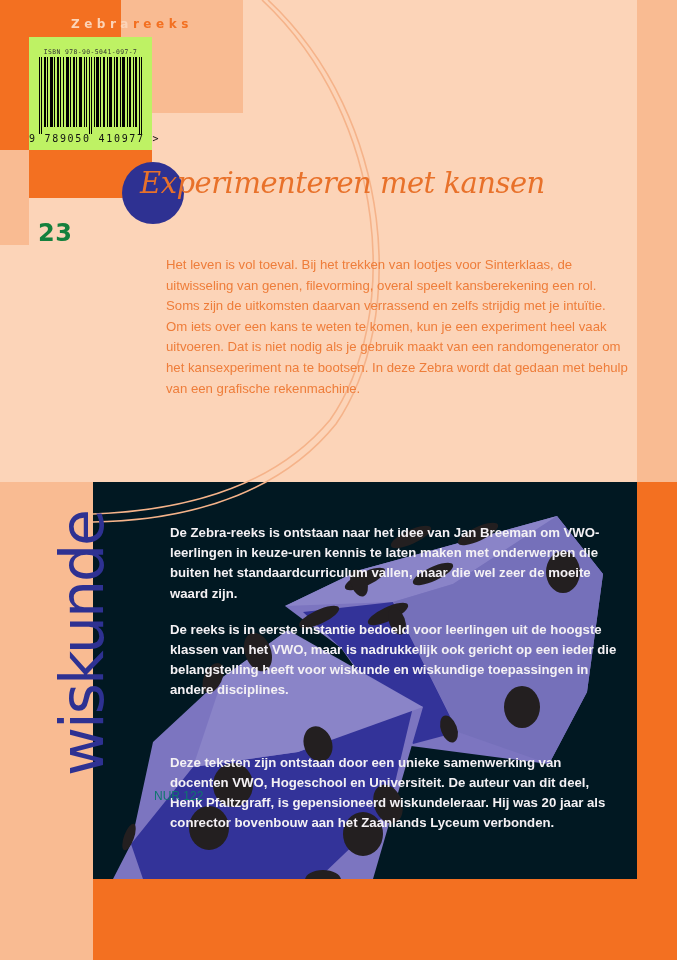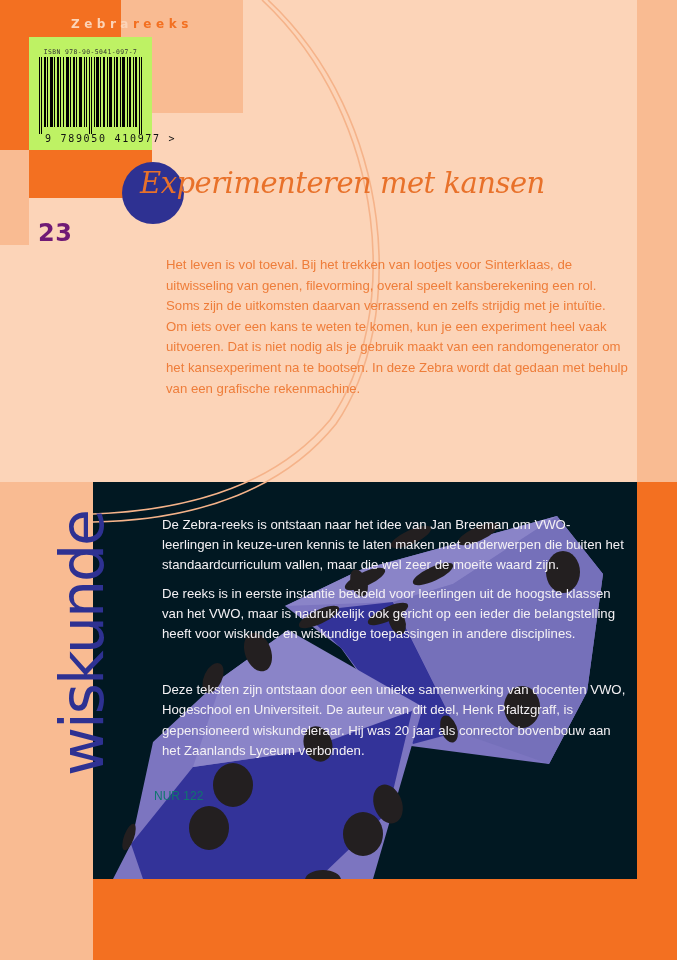--- a/index.html
+++ b/index.html
@@ -5,28 +5,28 @@
   html, body { margin: 0; padding: 0; }
   body { width: 677px; height: 960px; position: relative; overflow: hidden; background: #fcd4b8; font-family: "DejaVu Sans", sans-serif; }
   .abs { position: absolute; }
   .peach-dark { background: #f9bb92; }
   .orange { background: #f37021; }
   .series-label { left: 71px; top: 17px; font-family: "DejaVu Sans", sans-serif; font-weight: bold; font-size: 12px; letter-spacing: 4.5px; color: #fcd4b8; white-space: nowrap; }
   .series-label .b { color: #f37021; }
   .barcode-box { left: 29px; top: 37px; width: 123px; height: 113px; background: #bef264; }
   .isbn-top { position: absolute; left: 0; right: 0; top: 11px; text-align: center; font-family: "DejaVu Sans Mono", monospace; font-size: 6.4px; color: #333; letter-spacing: 0.4px; white-space: nowrap; }
   .bars { position: absolute; left: 10px; top: 20px; width: 104px; height: 77px; }
-  .isbn-digits { position: absolute; left: 0; right: 0; top: 96px; font-family: "DejaVu Sans Mono", monospace; font-size: 10px; color: #111; letter-spacing: 1.7px; white-space: nowrap; padding-left: 16px; }
-  .vol-num { left: 38px; top: 219px; font-family: "DejaVu Sans", sans-serif; font-weight: bold; font-size: 24px; color: #701a75; letter-spacing: 0.5px; }
+  .isbn-digits { position: absolute; left: 0; right: 0; top: 96px; font-family: "DejaVu Sans Mono", monospace; font-size: 10px; color: #111; letter-spacing: 1.7px; white-space: nowrap; padding-left: 0px; }
+  .vol-num { left: 38px; top: 219px; font-family: "DejaVu Sans", sans-serif; font-weight: bold; font-size: 24px; color: #15803d; letter-spacing: 0.5px; }
   .title { left: 140px; top: 166px; font-family: "DejaVu Serif", serif; font-style: italic; font-size: 29px; color: #e8712a; white-space: nowrap; letter-spacing: -0.5px; }
   .intro { left: 154px; top: 243px; width: 486px; font-family: "Liberation Sans", sans-serif; font-size: 13.2px; line-height: 20.6px; color: #ee7d3a; }
   .intro p { margin: 12px; }
   .dark-panel { left: 93px; top: 482px; width: 544px; height: 397px; background: #011822; overflow: hidden; }
   .back-text { left: 154px; top: 507px; width: 480px; font-family: "Liberation Sans", sans-serif; font-size: 13.2px; line-height: 20.2px; color: #f4f1f4; }
-  .back-text p { margin: 8px; }
+  .back-text p { margin: 16px; font-weight: bold; }
   .back-text .gap { height: 20px; }
   .nur { left: 154px; top: 789px; font-family: "Liberation Sans", sans-serif; font-size: 12px; color: #0f766e; }
   .wiskunde { left: 52px; top: 776px; transform-origin: 0 0; transform: rotate(-90deg); font-family: "DejaVu Sans", sans-serif; font-size: 60px; color: #2e3192; letter-spacing: -2px; white-space: nowrap; line-height: 1; }
   svg { display: block; }
 </style>
 </head>
 <body>
 
 <div class="abs orange" style="left:0;top:0;width:121px;height:150px;"></div>
 <div class="abs peach-dark" style="left:121px;top:0;width:122px;height:113px;"></div>

